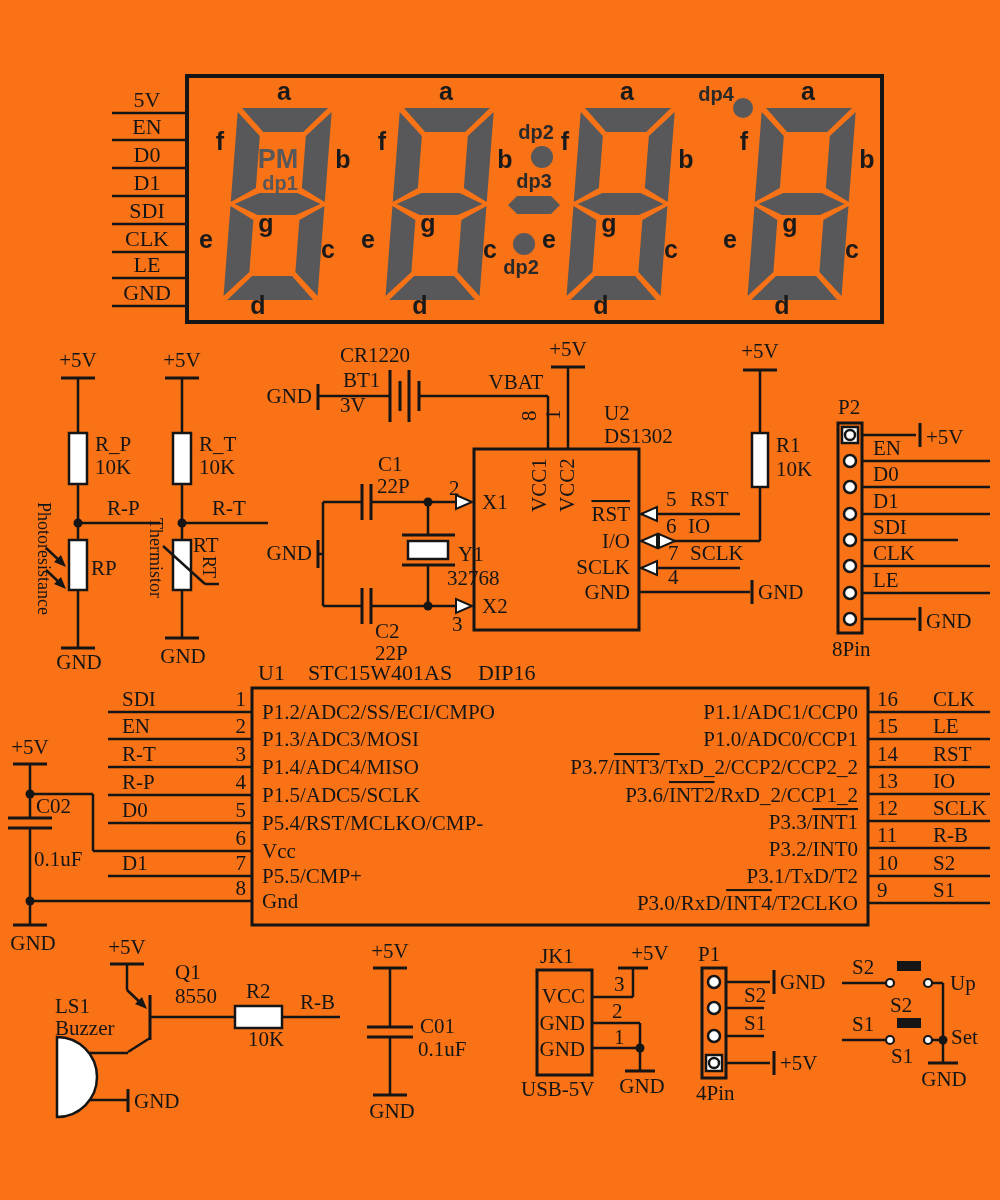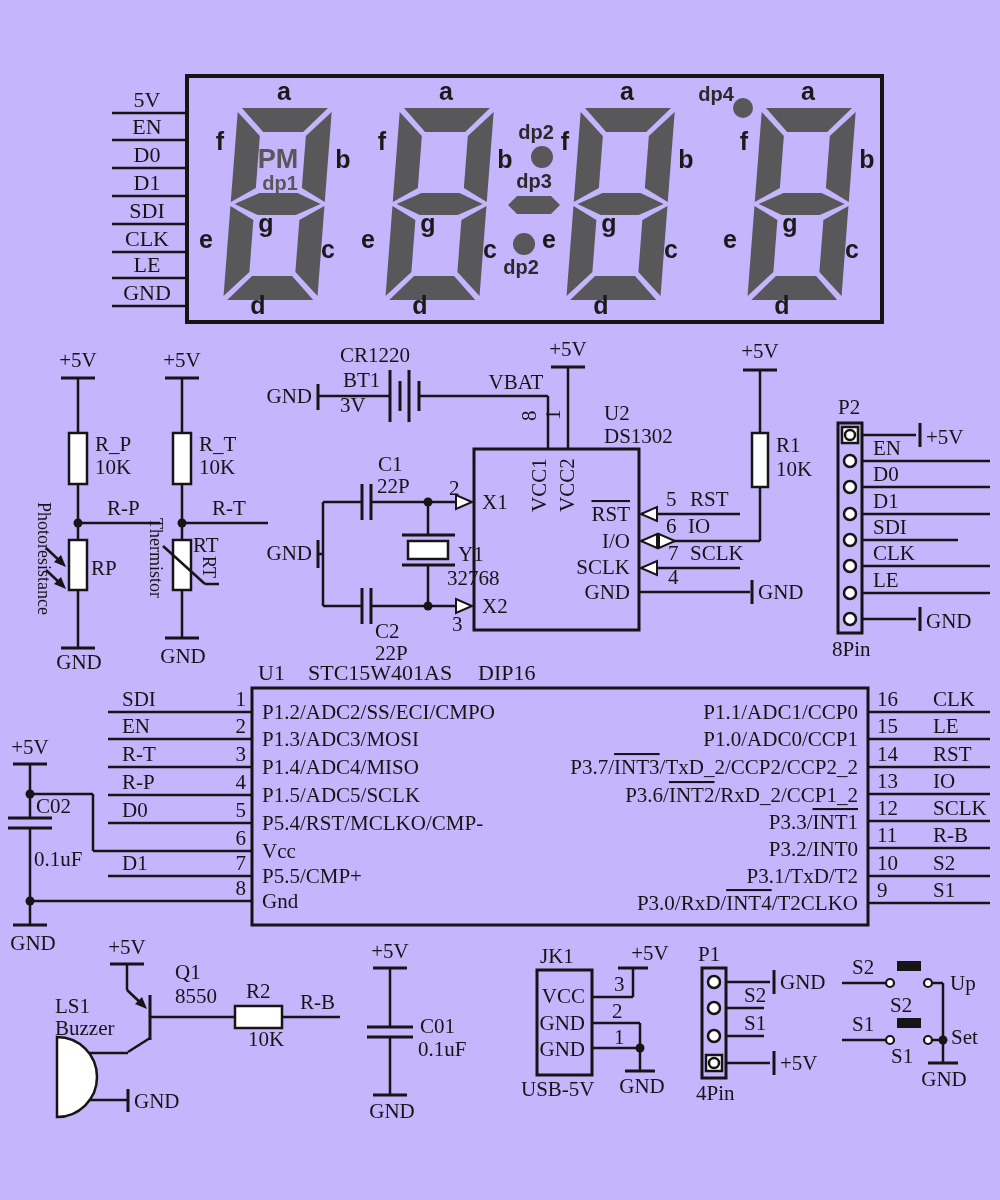--- a/index.html
+++ b/index.html
@@ -1,16 +1,16 @@
 <!DOCTYPE html>
 <html><head>
 <meta charset="utf-8">
 <style>
   html,body{margin:0;padding:0;background:#fff;}
-  #stage{width:1000px;height:1200px;position:relative;background:#c4b5fd;}
+  #stage{width:1000px;height:1200px;position:relative;background:#f97316;}
   svg text{font-family:"Liberation Serif",serif;fill:#151515;}
   .t{font-size:21px;}
   .t2{font-size:22px;}
   .ttl{font-size:22px;}
   .seg-label{font-family:"Liberation Sans",sans-serif;font-weight:bold;font-size:25px;fill:#1a1a1a;}
   .dp-label{font-family:"Liberation Sans",sans-serif;font-weight:bold;font-size:20px;fill:#2a2a2a;}
   .pm-label{font-family:"Liberation Sans",sans-serif;font-weight:bold;font-size:27px;fill:#58585a;}
   .dp1-label{font-family:"Liberation Sans",sans-serif;font-weight:bold;font-size:20px;fill:#58585a;}
   .rot-small{font-size:18px;}
   line,polyline{stroke:#151515;stroke-width:2.5;fill:none;}

